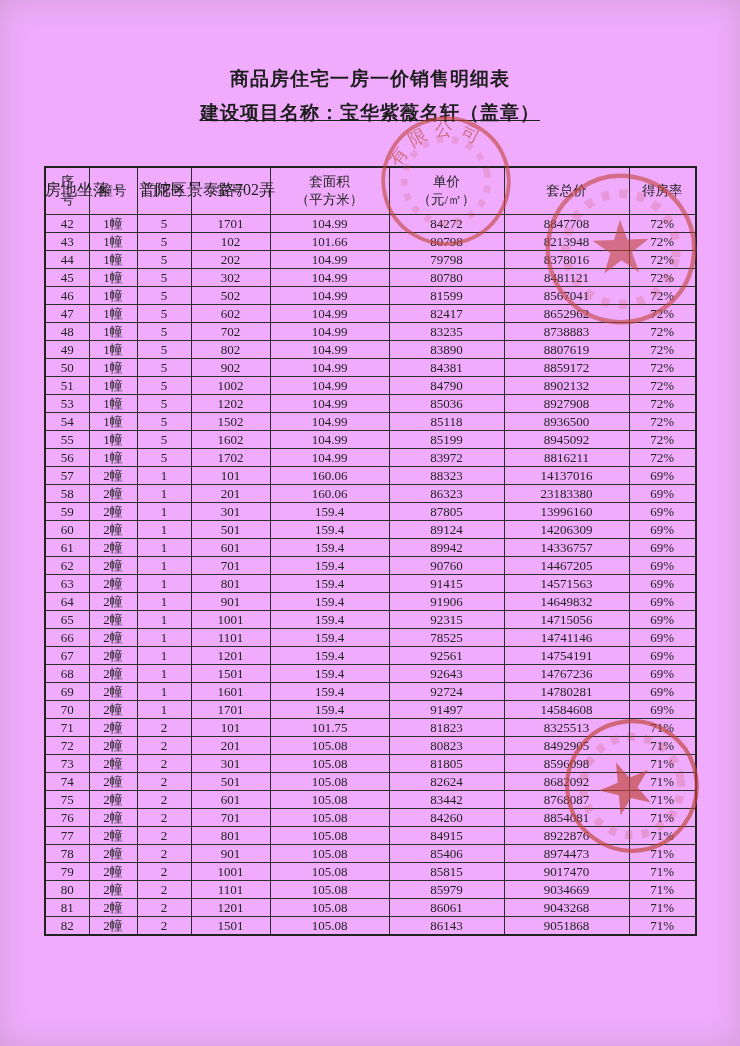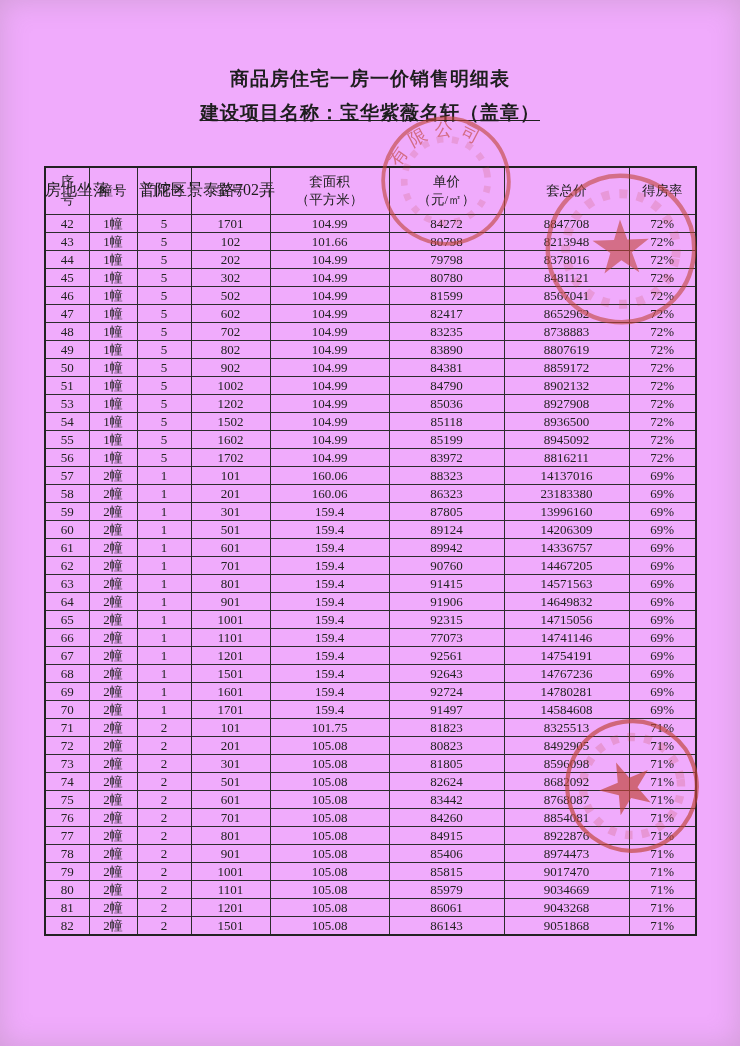--- a/index.html
+++ b/index.html
@@ -337,21 +337,21 @@
           <td>92315</td>
           <td>14715056</td>
           <td>69%</td>
         </tr>
         <tr>
           <td>66</td>
           <td>2幢</td>
           <td>1</td>
           <td>1101</td>
           <td>159.4</td>
-          <td>77073</td>
+          <td>78525</td>
           <td>14741146</td>
           <td>69%</td>
         </tr>
         <tr>
           <td>67</td>
           <td>2幢</td>
           <td>1</td>
           <td>1201</td>
           <td>159.4</td>
           <td>92561</td>

